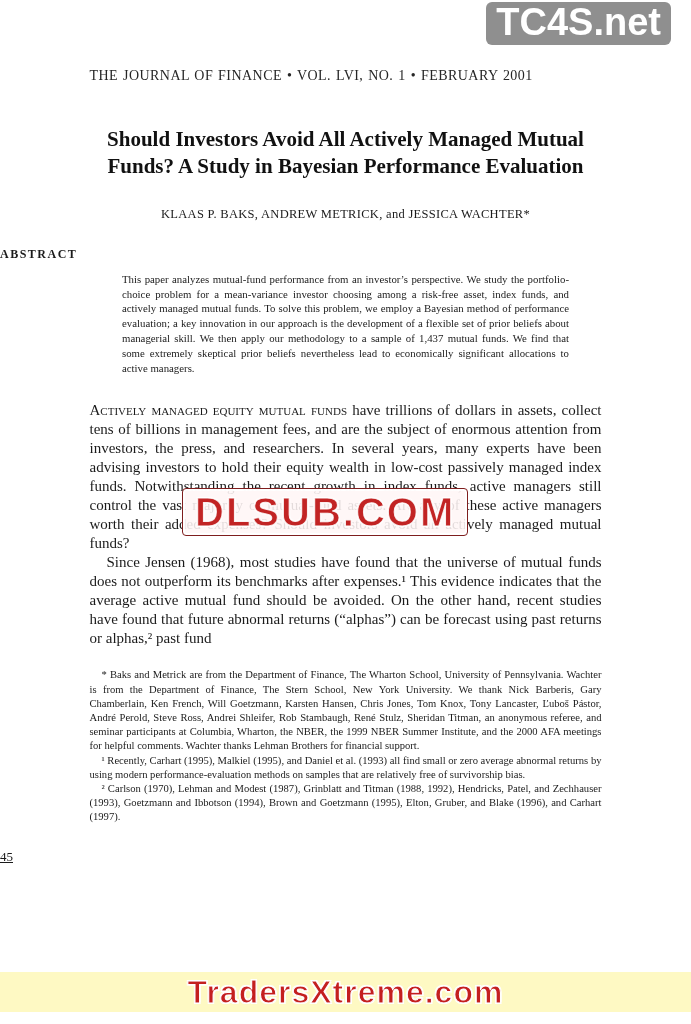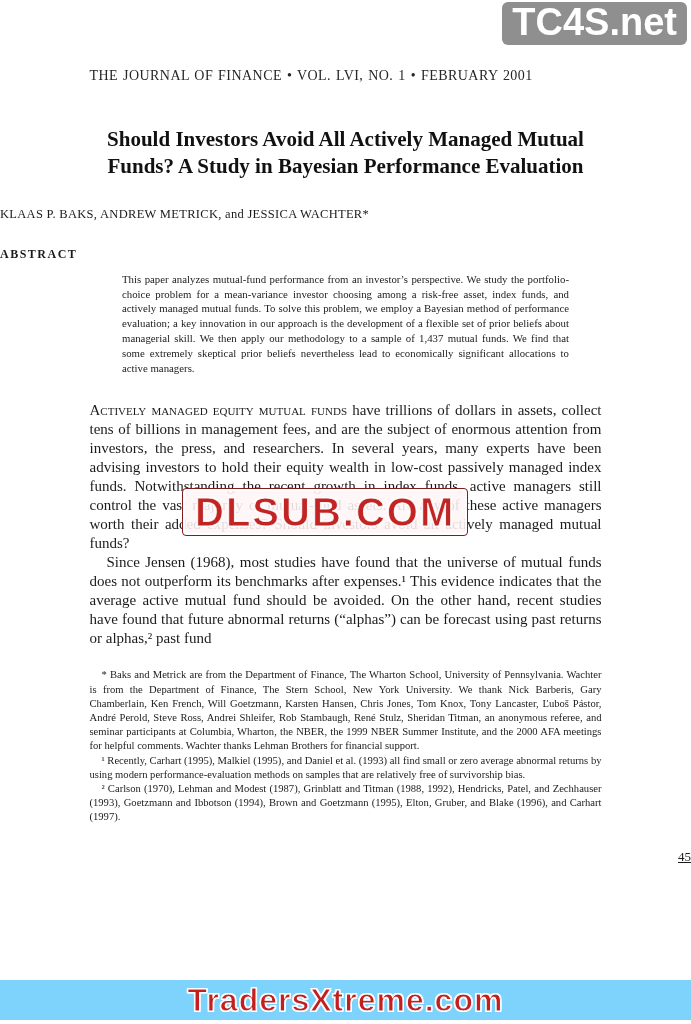--- a/index.html
+++ b/index.html
@@ -10,52 +10,52 @@
   }
   .content{padding-top:68px;}
   .journal-line{
     width:512px;margin:0 auto;font-size:14px;letter-spacing:.45px;
     word-spacing:1px;color:#262626;
   }
   .title{
     max-width:500px;margin:42px auto 0;text-align:center;
     font-size:21px;font-weight:bold;line-height:1.28;color:#111;
   }
-  .authors{margin-top:27px;font-size:12.5px;letter-spacing:.3px;}
+  .authors{margin-top:27px;text-align:center;font-size:12.5px;letter-spacing:.3px;}
   .abstract-head{margin-top:25px;text-align:left;font-size:12px;font-weight:bold;letter-spacing:1.5px;}
   .abstract{width:447px;margin:10px auto 0;font-size:10.8px;line-height:14.8px;text-align:justify;font-family:Liberation Serif, serif;}
   .body-text{width:512px;margin:26px auto 0;font-size:15px;line-height:19px;text-align:justify;}
   .body-text p{margin:0;}
   .body-text p + p{text-indent:17px;margin-top:0;}
   .smallcaps{font-variant:small-caps;}
   .footnotes{width:512px;margin:20px auto 16px;font-size:10.6px;line-height:14.2px;text-align:justify;}
   .footnotes p{margin:0;text-indent:12px;}
-  .page-number{margin-top:24px;text-align:right;font-size:13px;text-decoration:underline;}
+  .page-number{margin-top:24px;text-align:left;font-size:13px;text-decoration:underline;}
 
   
   .wm-top{
-    position:absolute;top:2px;right:4px;
+    position:absolute;top:2px;right:20px;
     background:#8f8f8f;border-radius:6px;padding:0 10px 3px 10px;
     font-family:"Liberation Sans",sans-serif;font-weight:bold;
     font-size:38px;line-height:40px;color:#ffffff;
   }
   .wm-center{
     position:absolute;left:182px;top:488px;
     padding:0 12px;border:1px solid #7f1d1d;border-radius:4px;
     background:rgba(255,246,246,.88);
     box-shadow:inset 0 0 0 2px rgba(255,255,255,.9);
     font-family:"Liberation Sans",sans-serif;font-weight:800;
     font-size:40px;line-height:46px;letter-spacing:2px;color:#c22424;
     -webkit-text-stroke:1px rgba(255,255,255,.85);
     text-shadow:-1px -1px 0 rgba(255,255,255,.7),1px -1px 0 rgba(255,255,255,.7),
                 -1px 1px 0 rgba(255,255,255,.7),1px 1px 0 rgba(255,255,255,.7);
   }
   .bottom-bar{
-    position:absolute;left:0;right:0;bottom:4px;height:40px;
-    background:#7dd3fc;display:flex;align-items:center;justify-content:center;
+    position:absolute;left:0;right:0;bottom:12px;height:40px;
+    background:#fef9c3;display:flex;align-items:center;justify-content:center;
   }
   .wm-bottom{
     font-family:"Liberation Sans",sans-serif;font-weight:800;
     font-size:32px;letter-spacing:1px;color:#c41f1f;
     -webkit-text-stroke:1px #ffffff;
     text-shadow:-1px -1px 0 #ffffff,1px -1px 0 #ffffff,
                 -1px 1px 0 #ffffff,1px 1px 0 #ffffff;
   }
 </style>
 </head>

